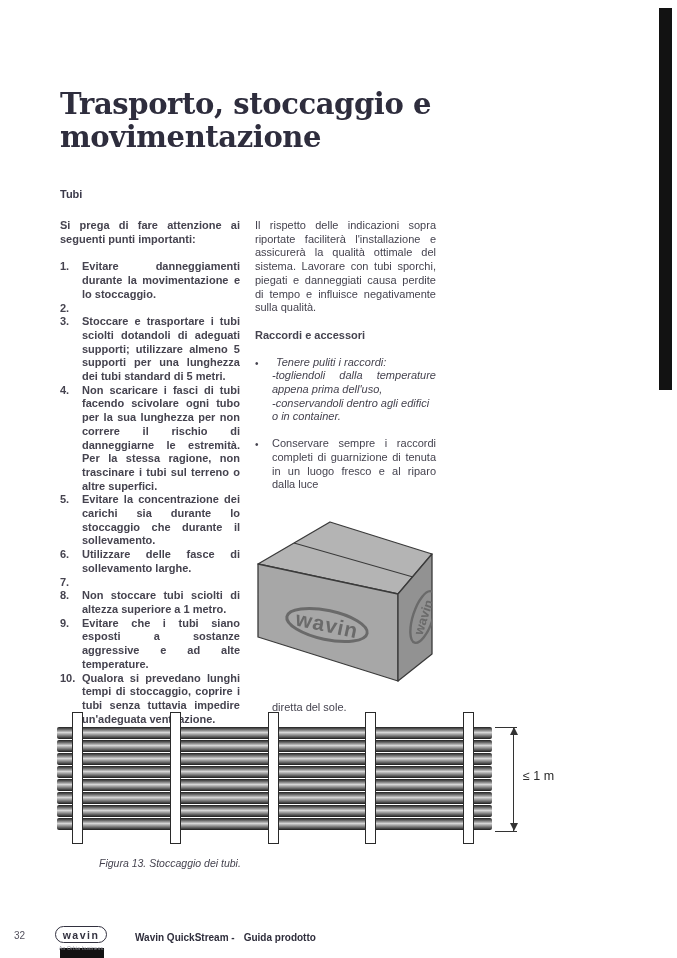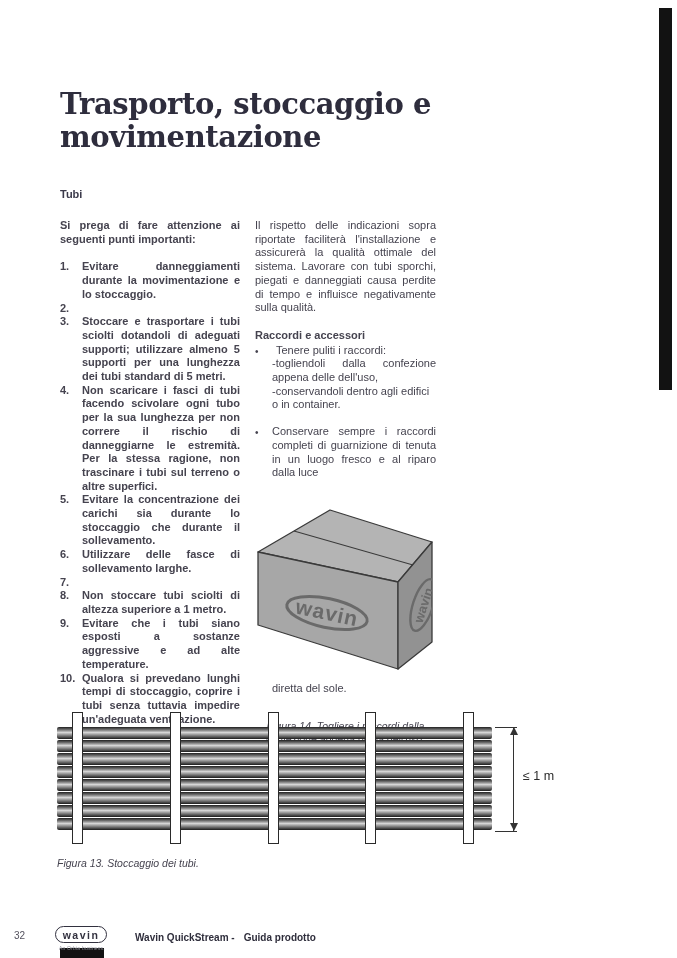--- a/index.html
+++ b/index.html
@@ -25,32 +25,32 @@
 
   .col { position: absolute; top: 219px; font-size: 11px; line-height: 13.7px; text-align: justify; }
   .col-left { left: 60px; width: 180px; font-weight: bold; }
   .col-right { left: 255px; width: 181px; }
 
   .intro { margin-bottom: 14px; }
   .num-item { display: flex; margin-bottom: 0; }
   .num-item .num { flex: 0 0 22px; }
   .num-item .itm-text { flex: 1; text-align: justify; }
 
-  .rc-heading { font-weight: bold; margin-bottom: 1px; }
+  .rc-heading { font-weight: bold; margin-bottom: 13px; }
   .bullet-item { display: flex; margin-bottom: 0; }
   .bullet-item .marker { flex: 0 0 17px; font-size: 10px; padding-top: 1px; }
   .bullet-item .b-body { flex: 1; text-align: justify; }
   .bullet-gap { height: 13px; }
-  .sub-line { text-align: left; }
+  .sub-line { text-align: left; font-style: italic; }
 
   .box-art { margin-top: 25px; width: 181px; height: 170px; position: relative; }
-  .continuation { margin-top: 7px; margin-left: 17px; text-align: left; }
+  .continuation { margin-top: 14px; margin-left: 17px; text-align: left; }
   .fig-caption {
     font-style: italic; font-size: 10.5px; line-height: 13.5px;
-    color: #45434f; text-align: center;
+    color: #45434f; text-align: center; margin-left: 42px;
   }
   .caption-14 { margin-top: 24px; }
 
   
   .fig13 { position: absolute; left: 57px; top: 712px; width: 520px; height: 146px; }
   .tube-stack { position: absolute; left: 0; top: 15px; width: 435px; height: 104px; }
   .tube {
     width: 435px; height: 12px; margin-bottom: 1px;
     background: linear-gradient(to bottom, #1f1f1f 0%, #6f6f6f 22%, #d6d6d6 46%, #8a8a8a 68%, #1a1a1a 100%);
     border-radius: 2px;
@@ -136,21 +136,21 @@
     </div>
   </div>
 
   <div class="col col-right">
     <p class="intro">Il rispetto delle indicazioni sopra riportate faciliterà l'installazione e assicurerà la qualità ottimale del sistema. Lavorare con tubi sporchi, piegati e danneggiati causa perdite di tempo e influisce negativamente sulla qualità.</p>
     <div class="rc-heading">Raccordi e accessori</div>
     <div class="bullet-item">
       <span class="marker">•</span>
       <span class="b-body">
         <span class="sub-line" style="display:block; padding-left:4px;">Tenere puliti i raccordi:</span>
-        <span class="sub-line" style="display:block; text-align:justify;">-togliendoli dalla confezione appena delle dell'uso,</span>
+        <span class="sub-line" style="display:block; text-align:justify;">-togliendoli dalla temperature appena prima dell'uso,</span>
         <span class="sub-line" style="display:block;">-conservandoli dentro agli edifici o in container.</span>
       </span>
     </div>
     <div class="bullet-gap"></div>
     <div class="bullet-item">
       <span class="marker">•</span>
       <span class="b-body">Conservare sempre i raccordi completi di guarnizione di tenuta in un luogo fresco e al riparo dalla luce</span>
     </div>
 
     <div class="box-art">

